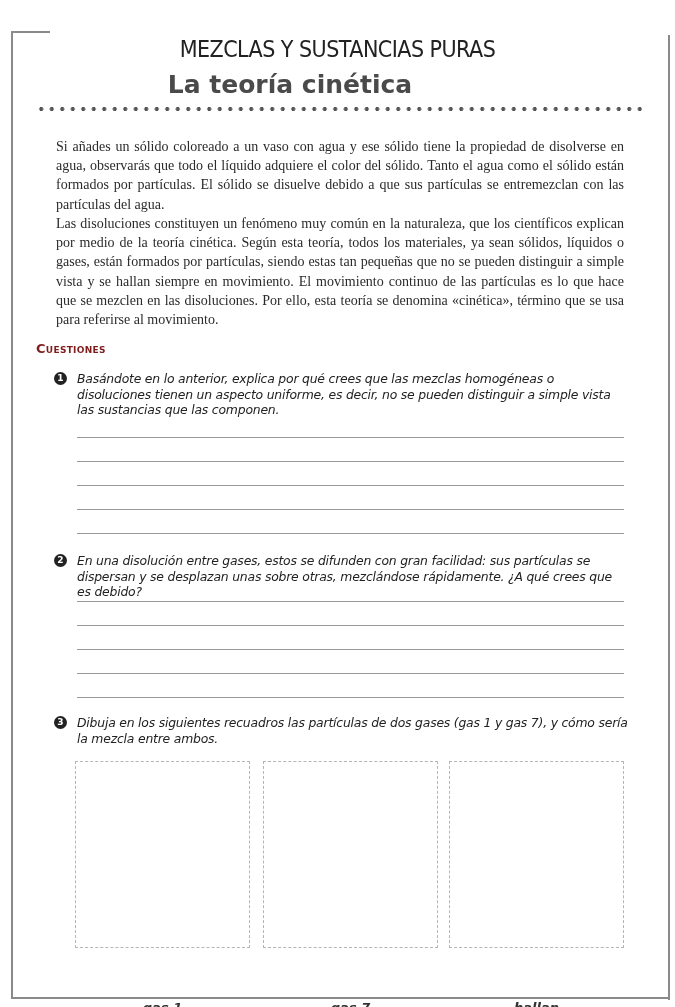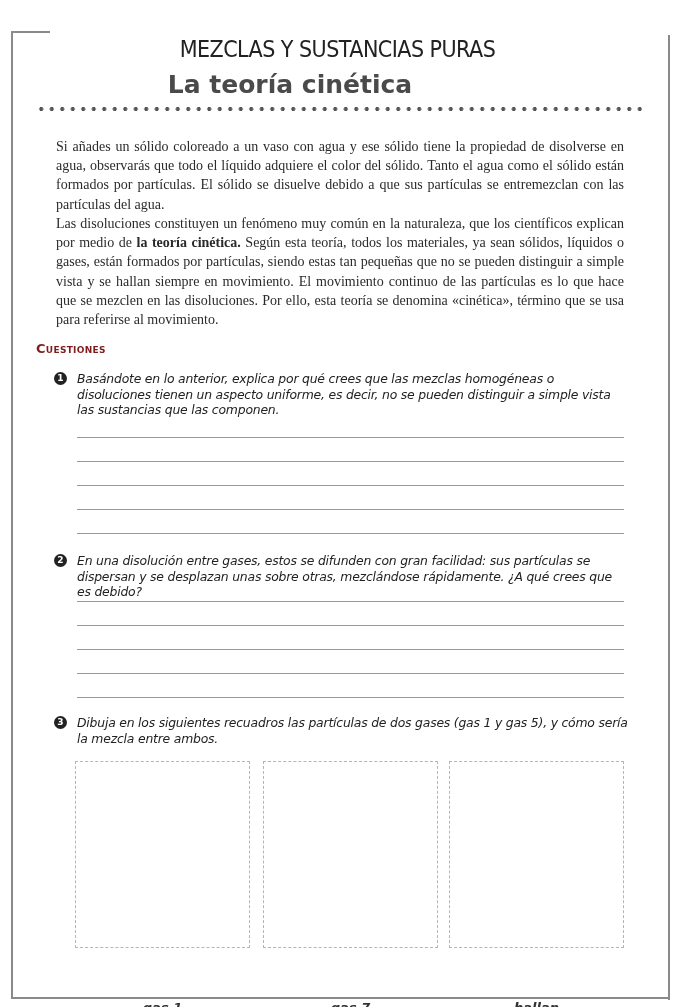--- a/index.html
+++ b/index.html
@@ -12,21 +12,21 @@
   .title-main { position: absolute; left: 0; width: 675px; top: 36px; text-align: center;
     font-family: "DejaVu Sans", sans-serif; font-size: 23px; color: #222; letter-spacing: -0.6px; transform: scaleX(0.9); transform-origin: center; }
   .title-sub { position: absolute; left: 0; width: 580px; top: 70px; text-align: center;
     font-family: "DejaVu Sans", sans-serif; font-weight: bold; font-size: 25px; color: #4a4a4a; }
   .dots { position: absolute; left: 36px; top: 106px; width: 606px; height: 6px;
     background-image: radial-gradient(circle, #555 1.8px, transparent 2.2px);
     background-size: 10.5px 6px; background-repeat: repeat-x; }
 
   .para { position: absolute; left: 56px; width: 568px; font-family: "Liberation Serif", serif;
     font-size: 14px; line-height: 19.2px; color: #2a2a2a; text-align: justify; margin: 0; }
-  .para b { font-weight: bold; }
+  .para b { font-weight: normal; }
   .p1 { top: 137px; }
   .p2 { top: 214px; }
 
   .section-title { position: absolute; left: 36px; top: 341px; font-family: "DejaVu Sans", sans-serif;
     font-weight: bold; font-size: 13px; color: #7f1d1d; font-variant: small-caps; letter-spacing: 0.3px; }
 
   .q { position: absolute; left: 54px; width: 575px; font-family: "DejaVu Sans", sans-serif;
     font-size: 12.4px; line-height: 15.6px; color: #222; }
   .q .num { position: absolute; left: 0; top: 1px; width: 13px; height: 13px; border-radius: 50%;
     background: #222; color: #fff; font-size: 9px; font-weight: bold; text-align: center; line-height: 13px; }
@@ -80,21 +80,21 @@
   <span class="qtext">En una disolución entre gases, estos se difunden con gran facilidad: sus partículas se dispersan y se desplazan unas sobre otras, mezclándose rápidamente. ¿A qué crees que es debido?</span>
 </div>
 <div class="answer-line" style="top:601px"></div>
 <div class="answer-line" style="top:625px"></div>
 <div class="answer-line" style="top:649px"></div>
 <div class="answer-line" style="top:673px"></div>
 <div class="answer-line" style="top:697px"></div>
 
 <div class="q q3">
   <span class="num">3</span>
-  <span class="qtext">Dibuja en los siguientes recuadros las partículas de dos gases (gas 1 y gas 5), y cómo sería la mezcla entre ambos.</span>
+  <span class="qtext">Dibuja en los siguientes recuadros las partículas de dos gases (gas 1 y gas 7), y cómo sería la mezcla entre ambos.</span>
 </div>
 
 <div class="draw-box box1"></div>
 <div class="draw-box box2"></div>
 <div class="draw-box box3"></div>
 
 <div class="box-label lbl1">gas 1</div>
 <div class="box-label lbl2">gas 7</div>
 <div class="box-label lbl3">hallan</div>
 

